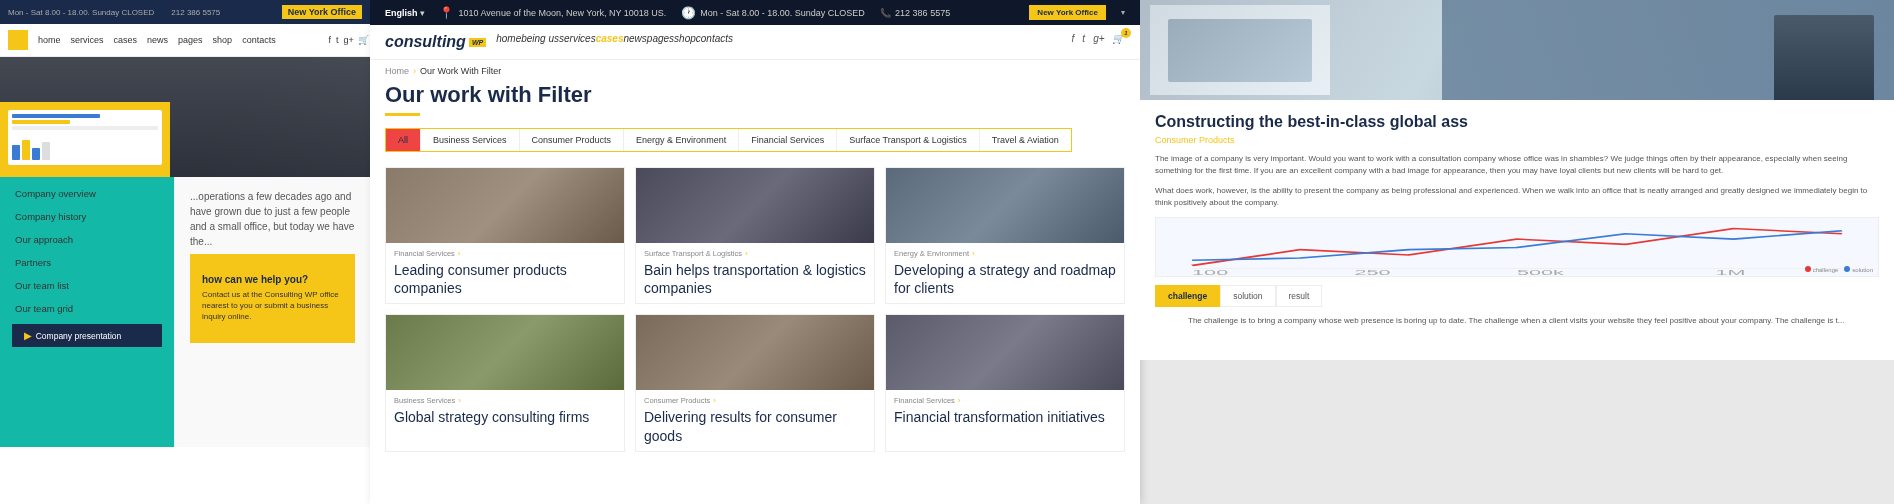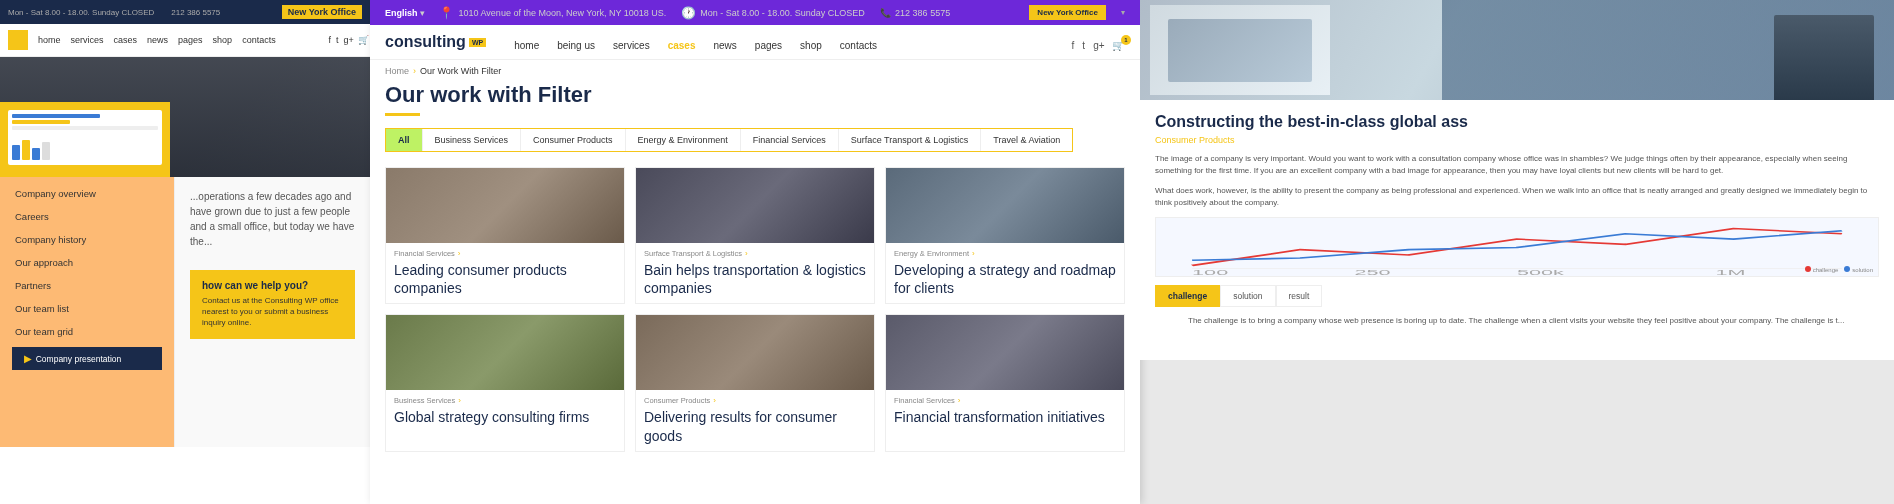--- a/index.html
+++ b/index.html
@@ -101,21 +101,21 @@
     .mock-chart-bar.b3 { height: 12px; background: #3a7bd5; }
     .mock-chart-bar.b4 { height: 18px; background: #ddd; }
 
     
     .left-sidebar {
       display: flex;
       height: 270px;
     }
     .sidebar-menu {
       width: 175px;
-      background: #fdba74;
+      background: #14b8a6;
       border-right: 1px solid #eee;
       padding-top: 5px;
     }
     .sidebar-menu-item {
       padding: 6px 12px;
       font-size: 9.5px;
       color: #333;
       cursor: pointer;
       border-left: 3px solid transparent;
     }
@@ -134,38 +134,38 @@
     .right-content-area {
       flex: 1;
       padding: 12px 15px;
       background: #f9f9f9;
       overflow-y: auto;
       font-size: 9px;
       color: #555;
     }
     .how-help {
       background: #f5c518;
-      padding: 10px 12px;
-      margin-top: 21px;
+      padding: 20px 12px;
+      margin-top: 5px;
     }
     .how-help h3 { font-size: 10px; color: #1a2a4a; font-weight: bold; margin-bottom: 4px; }
     .how-help p { font-size: 8px; color: #333; line-height: 1.4; }
 
     
     .middle-panel {
       width: 770px;
       height: 504px;
       background: #fff;
       overflow: hidden;
       flex-shrink: 0;
       position: relative;
       box-shadow: 2px 0 8px rgba(0,0,0,0.15);
     }
     .top-bar {
-      background: #6d28d9;
+      background: #0f172a;
       color: #fff;
       font-size: 9px;
       padding: 5px 15px;
       display: flex;
       align-items: center;
       gap: 15px;
     }
     .top-bar .lang { color: #ccc; }
     .top-bar .lang span { color: #fff; font-weight: bold; }
     .top-bar .info { display: flex; align-items: center; gap: 4px; color: #ccc; }
@@ -176,24 +176,24 @@
       color: #1a2a4a;
       font-size: 8px;
       padding: 3px 8px;
       font-weight: bold;
       margin-left: auto;
       cursor: pointer;
     }
 
     .main-nav {
       display: flex;
-      align-items: flex-end;
+      align-items: flex-start;
       padding: 8px 15px;
       border-bottom: 1px solid #eee;
-      gap: 18px;
+      font-style: italic;
     }
     .logo {
       display: flex;
       align-items: center;
       gap: 3px;
       margin-right: 10px;
     }
     .logo-text { font-size: 16px; font-weight: bold; color: #1a2a4a; }
     .logo-wp {
       background: #f5c518;
@@ -265,23 +265,23 @@
     .filter-btn {
       padding: 6px 12px;
       font-size: 9px;
       cursor: pointer;
       color: #333;
       border-right: 1px solid #eee;
       white-space: nowrap;
     }
     .filter-btn:last-child { border-right: none; }
     .filter-btn.active {
-      background: #bef264;
-      color: #1a2a4a;
-      font-weight: bold;
+      background: #ef4444;
+      color: #1a2a4a;
+      font-weight: normal;
     }
 
     .cases-grid {
       display: grid;
       grid-template-columns: repeat(3, 1fr);
       gap: 10px;
     }
     .case-card {
       background: #fff;
       overflow: hidden;
@@ -434,21 +434,20 @@
           <div class="mock-chart-bar b2"></div>
           <div class="mock-chart-bar b3"></div>
           <div class="mock-chart-bar b4"></div>
         </div>
       </div>
     </div>
   </div>
   <div class="left-sidebar">
     <div class="sidebar-menu">
       <div class="sidebar-menu-item">Company overview</div>
-      <div class="sidebar-menu-item">Careers</div>
       <div class="sidebar-menu-item">Company history</div>
       <div class="sidebar-menu-item">Our approach</div>
       <div class="sidebar-menu-item">Partners</div>
       <div class="sidebar-menu-item">Our team list</div>
       <div class="sidebar-menu-item">Our team grid</div>
       <div class="sidebar-cta">
         <span class="sidebar-cta-icon">▶</span>
         <span>Company presentation</span>
       </div>
     </div>

